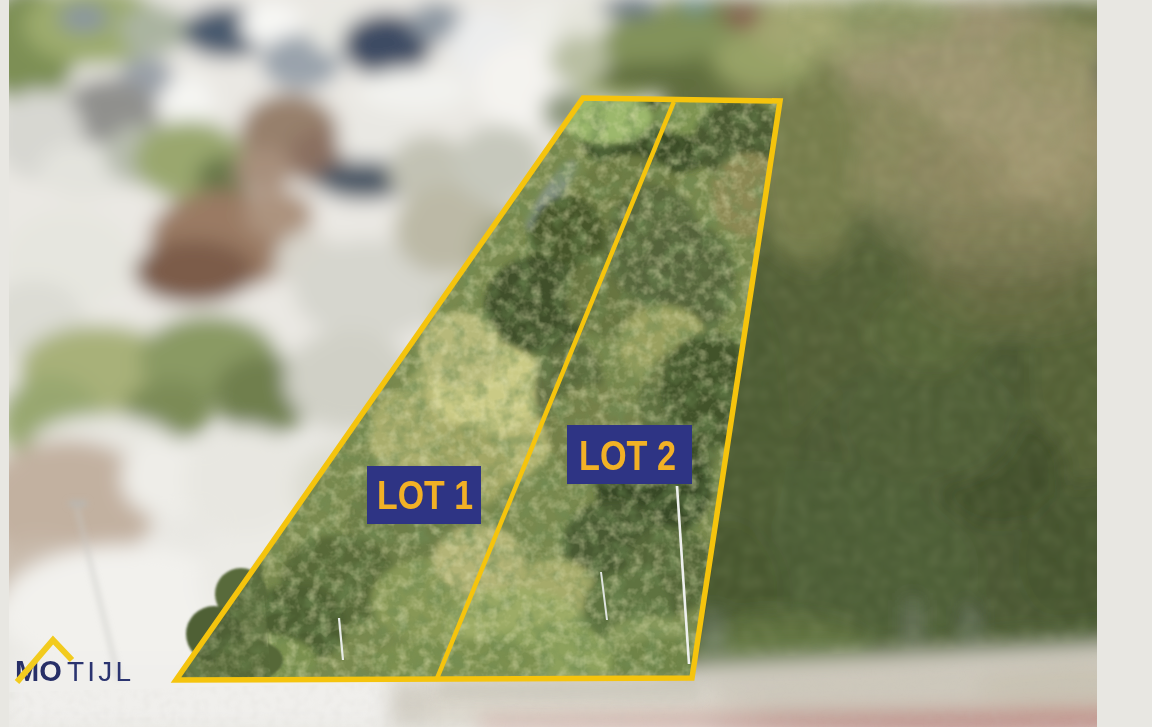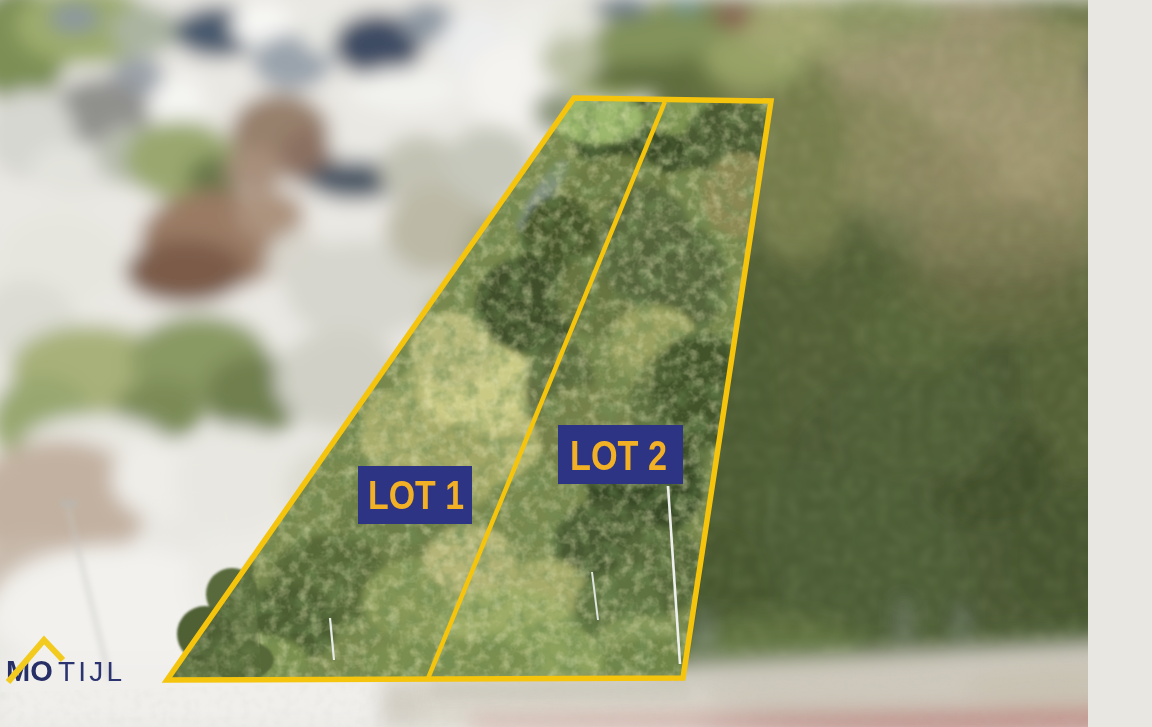--- a/index.html
+++ b/index.html
@@ -1,16 +1,16 @@
 <!DOCTYPE html>
 <html><head>
 <meta charset="utf-8">
 <style>
   html,body{margin:0;padding:0;background:#e8e7e2;}
-  .wrap{position:relative;width:1088px;height:727px;overflow:hidden;font-family:"Liberation Sans", sans-serif;}
+  .wrap{position:relative;width:1088px;height:727px;overflow:hidden;font-family:"Liberation Sans", sans-serif;margin-left:9px;}
   svg{display:block;}
 </style>
 </head>
 <body>
 <div class="wrap">
 <svg width="1152" height="727" viewBox="0 0 1152 727" xmlns="http://www.w3.org/2000/svg">
 <defs>
   <filter id="b16" x="-40%" y="-40%" width="180%" height="180%">
           <feGaussianBlur stdDeviation="16"></feGaussianBlur>
         </filter>

